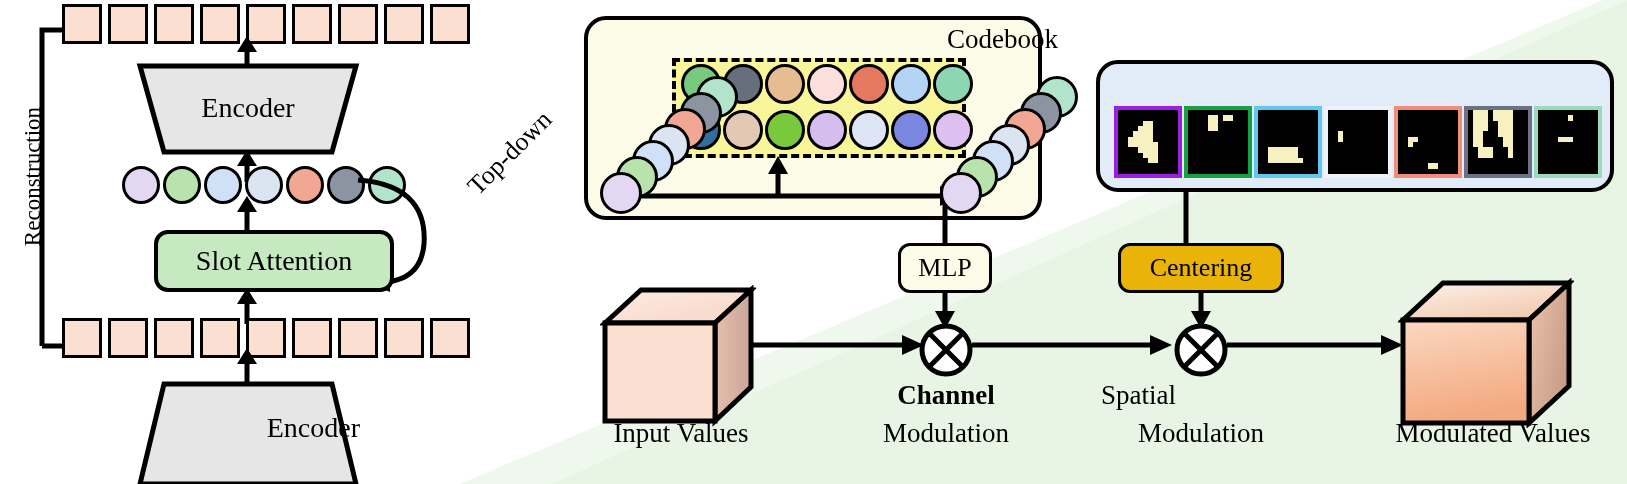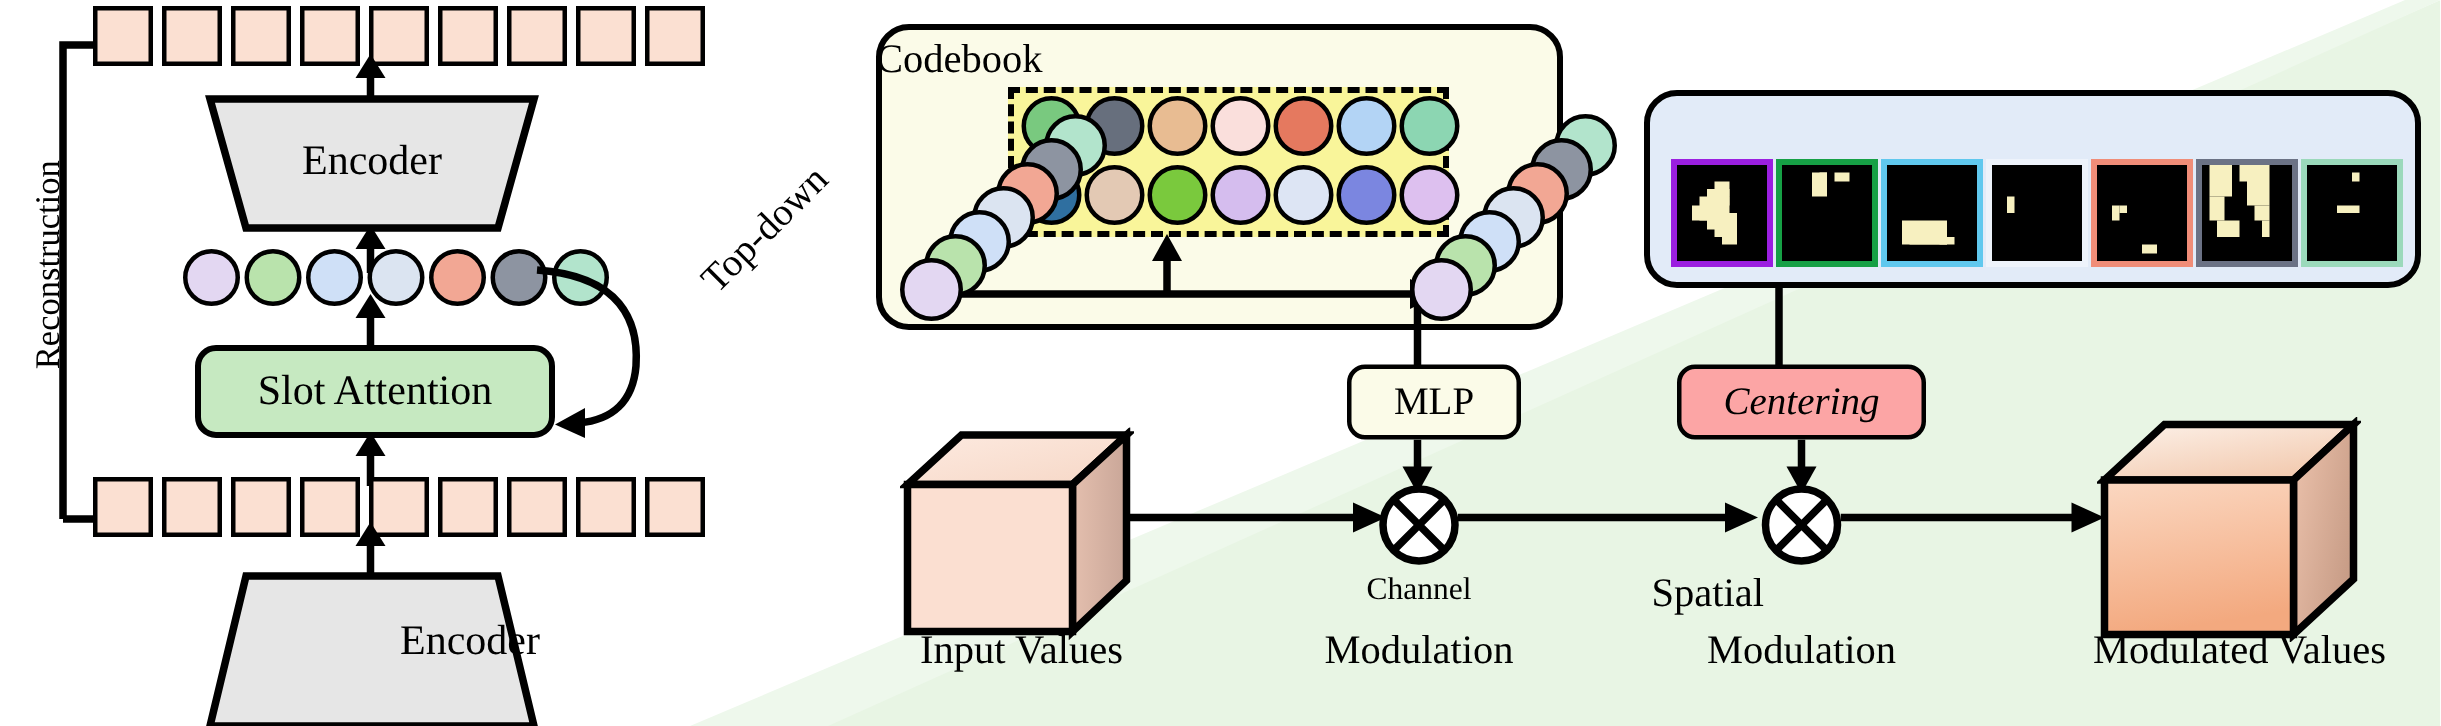--- a/index.html
+++ b/index.html
@@ -12,32 +12,32 @@
   
   .abs{position:absolute;}
 
   
   .lbl{position:absolute;font-family:"Liberation Serif", serif;color:#000;white-space:nowrap;line-height:1;}
 
   
   .token{position:absolute;background:#fbe0d2;border:3px solid #000;box-sizing:border-box;}
   .trap{position:absolute;}
   .slotbox{position:absolute;background:#c6e9c1;border:4px solid #000;border-radius:14px;box-sizing:border-box;
-           display:flex;align-items:center;justify-content:center;}
+           display:flex;align-items:center;justify-content:center;margin-left:24px;}
   .circ{position:absolute;border-radius:50%;border:3.5px solid #000;box-sizing:border-box;}
 
   
   .card{position:absolute;border:4px solid #000;border-radius:22px;box-sizing:border-box;}
   .card-cb{background:#fbfbe8;}
   .card-am{background:#e2ebf8;}
   .cb-dash{position:absolute;background:#f9f59a;border:4px dashed #000;box-sizing:border-box;}
   .pill{position:absolute;border:3.5px solid #000;border-radius:12px;box-sizing:border-box;
         display:flex;align-items:center;justify-content:center;}
   .pill-mlp{background:#fbfbe8;}
-  .pill-ctr{background:#fca5a5;font-style:italic;}
+  .pill-ctr{background:#eab308;}
   .tile{position:absolute;background:#000;box-sizing:border-box;}
 </style>
 </head>
 <body>
 
 <div id="root">
 
   <svg class="wedge" viewBox="0 0 1627 484" preserveAspectRatio="none">
     <defs>
       <linearGradient id="wedgeGrad" x1="0" y1="1" x2="0.35" y2="0">
@@ -131,21 +131,21 @@
   </svg>
 
   <svg class="trap" style="left:136px;top:380px;width:224px;height:104px;" viewBox="0 0 224 104">
     <polygon points="28,4 196,4 220,104 4,104" fill="#e6e6e6" stroke="#000" stroke-width="5"></polygon>
   </svg>
   <div class="lbl" style="left:136px;top:414px;width:224px;text-align:right;font-size:28px;">Encoder</div>
 
   <div class="lbl" style="left:420px;top:140px;width:180px;text-align:center;font-size:26px;transform:rotate(-45deg);">Top-down</div>
 
   <div class="card card-cb" style="left:584px;top:16px;width:458px;height:204px;"></div>
-  <div class="lbl" style="left:584px;top:26px;width:458px;text-align:left;font-size:27px;">Codebook</div>
+  <div class="lbl" style="left:584px;top:26px;width:458px;text-align:right;font-size:27px;padding-left:16px;">Codebook</div>
 
   <div id="chainIn">
       <div class="circ" style="left:600px;top:172px;width:42px;height:42px;background:#e3d7f2;z-index:10;"></div>
       <div class="circ" style="left:616px;top:156px;width:42px;height:42px;background:#b9e3ac;z-index:9;"></div>
       <div class="circ" style="left:632px;top:140px;width:42px;height:42px;background:#cfe0f7;z-index:8;"></div>
       <div class="circ" style="left:648px;top:124px;width:42px;height:42px;background:#dbe4f1;z-index:7;"></div>
       <div class="circ" style="left:664px;top:108px;width:42px;height:42px;background:#f2a794;z-index:6;"></div>
       <div class="circ" style="left:680px;top:92px;width:42px;height:42px;background:#8d94a1;z-index:5;"></div>
       <div class="circ" style="left:696px;top:76px;width:42px;height:42px;background:#b2e4cc;z-index:4;"></div>
     </div>
@@ -233,21 +233,21 @@
     </div>
 
   <svg class="abs" style="left:930px;top:196px;width:30px;height:48px;" viewBox="0 0 30 48">
     <path d="M15 0 L15 48" stroke="#000" stroke-width="5" fill="none"></path>
   </svg>
 
   <svg class="abs" style="left:1171px;top:190px;width:30px;height:54px;" viewBox="0 0 30 54">
     <path d="M15 0 L15 54" stroke="#000" stroke-width="5" fill="none"></path>
   </svg>
 
-  <div class="pill pill-mlp" style="left:898px;top:243px;width:116px;height:50px;text-align:center;">
+  <div class="pill pill-mlp" style="left:898px;top:243px;width:94px;height:50px;text-align:center;">
     <span class="lbl" style="position:static;font-size:26px;">MLP</span>
   </div>
 
   <div class="pill pill-ctr" style="left:1118px;top:243px;width:166px;height:50px;">
     <span class="lbl" style="position:static;font-size:26px;">Centering</span>
   </div>
 
   <svg class="abs" style="left:930px;top:293px;width:30px;height:36px;" viewBox="0 0 30 36">
     <path d="M15 0 L15 22" stroke="#000" stroke-width="5" fill="none"></path>
     <polygon points="15,36 25,18 5,18" fill="#000"></polygon>
@@ -277,21 +277,21 @@
 
   <svg class="abs" style="left:752px;top:330px;width:176px;height:30px;" viewBox="0 0 176 30">
     <path d="M0 15 L152 15" stroke="#000" stroke-width="5" fill="none"></path>
     <polygon points="172,15 150,5 150,25" fill="#000"></polygon>
   </svg>
 
   <svg class="abs" style="left:918px;top:322px;width:56px;height:56px;" viewBox="0 0 56 56">
     <circle cx="28" cy="28" r="24" fill="#fff" stroke="#000" stroke-width="5"></circle>
     <path d="M12 12 L44 44 M44 12 L12 44" stroke="#000" stroke-width="5"></path>
   </svg>
-  <div class="lbl" style="left:846px;top:382px;width:200px;text-align:center;font-size:21px;">Channel</div>
+  <div class="lbl" style="left:846px;top:382px;width:200px;text-align:center;font-size:27px;font-weight:bold;">Channel</div>
   <div class="lbl" style="left:846px;top:420px;width:200px;text-align:center;font-size:27px;">Modulation</div>
 
   <svg class="abs" style="left:972px;top:330px;width:204px;height:30px;" viewBox="0 0 204 30">
     <path d="M0 15 L180 15" stroke="#000" stroke-width="5" fill="none"></path>
     <polygon points="200,15 178,5 178,25" fill="#000"></polygon>
   </svg>
 
   <svg class="abs" style="left:1173px;top:322px;width:56px;height:56px;" viewBox="0 0 56 56">
     <circle cx="28" cy="28" r="24" fill="#fff" stroke="#000" stroke-width="5"></circle>
     <path d="M12 12 L44 44 M44 12 L12 44" stroke="#000" stroke-width="5"></path>

